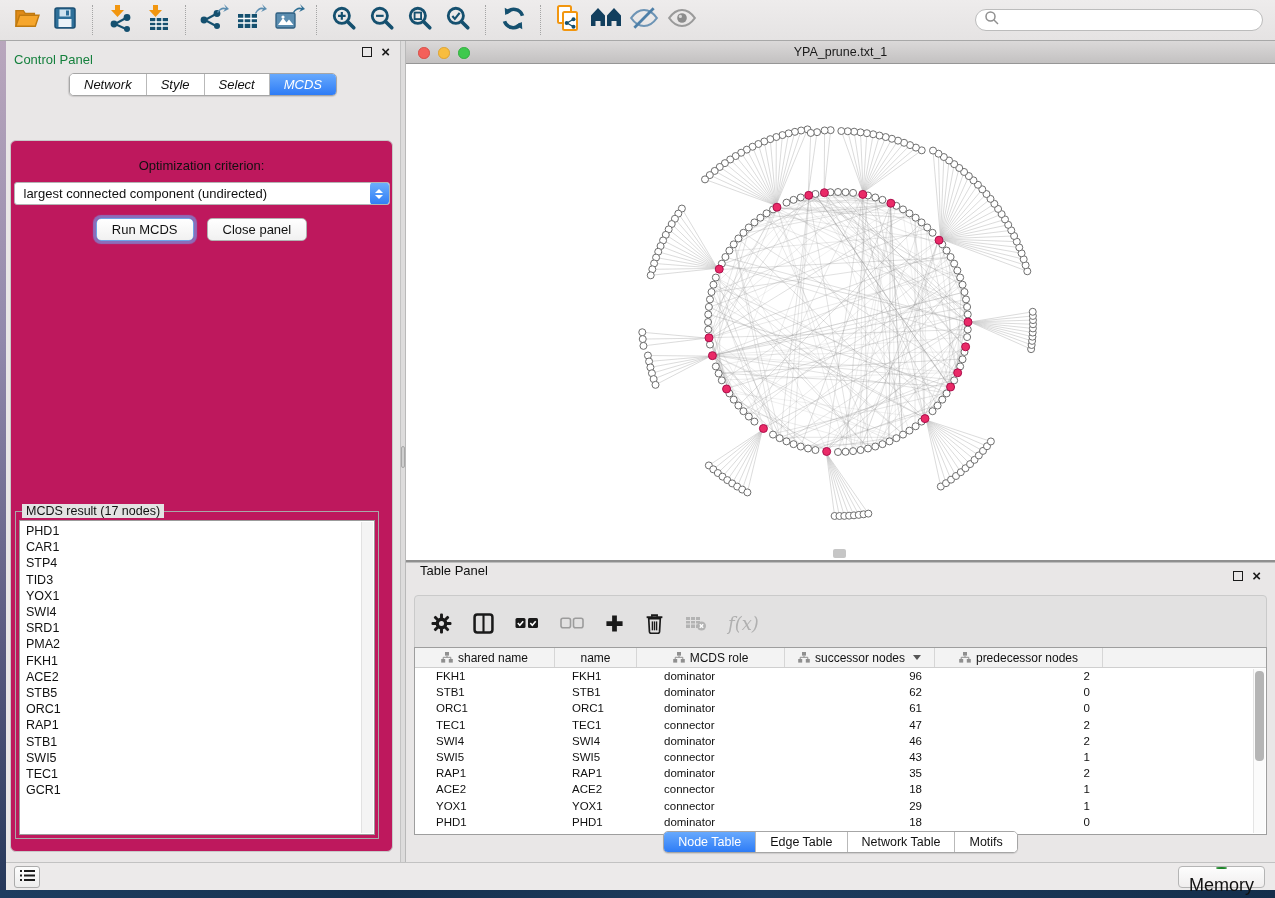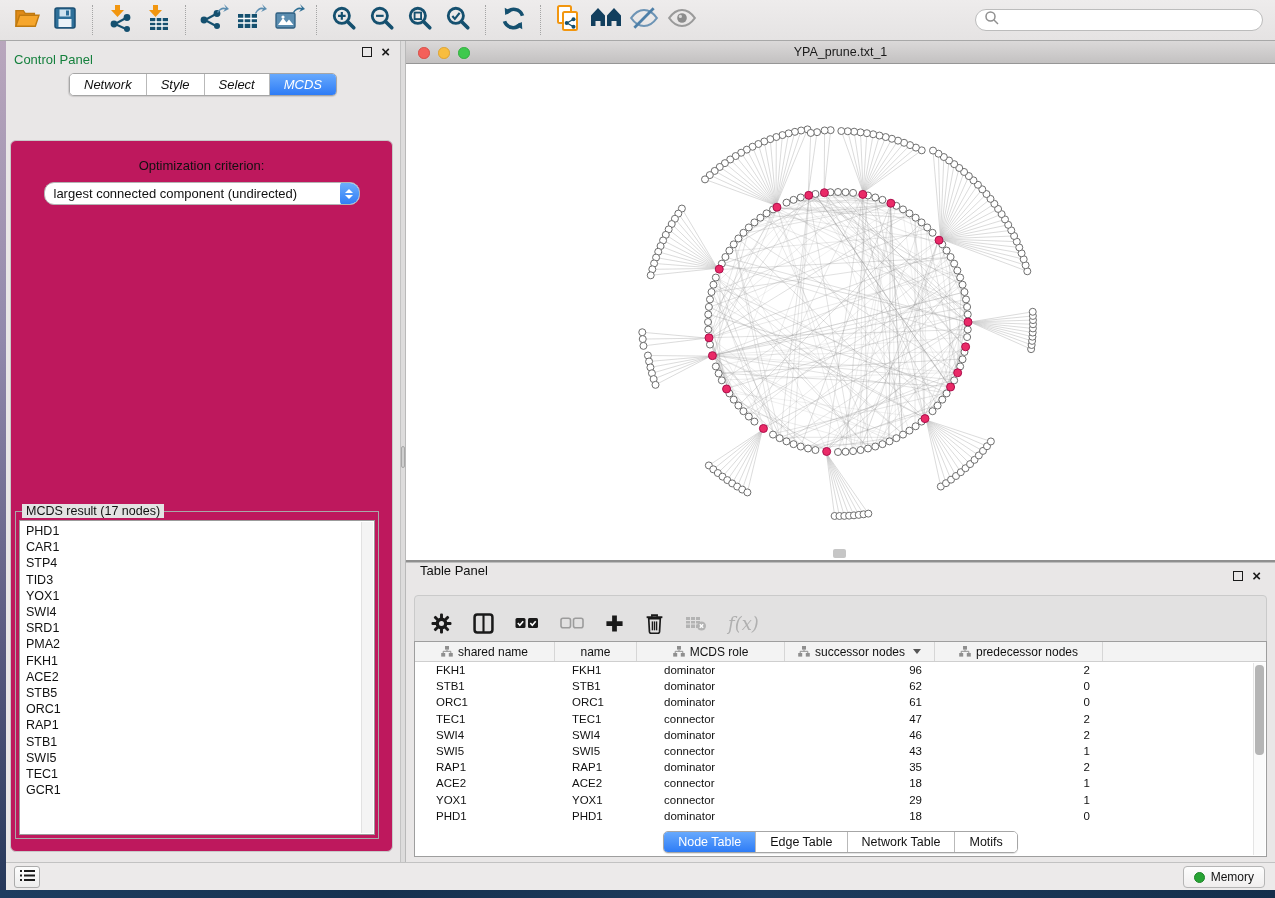--- a/index.html
+++ b/index.html
@@ -32,22 +32,22 @@
   .closex { font-size:15px; font-weight:bold; color:#1a1a1a; line-height:10px; }
   .segtabs { position:absolute; top:32px; left:50%; transform:translateX(-50%);
     display:flex; background:#fff; border:1px solid #a6a6a6; border-radius:5px; overflow:hidden;
     box-shadow:0 1px 1px rgba(0,0,0,.12);font-style:italic; }
   .seg { padding:3px 14px; font-size:13px; color:#111; border-right:1px solid #b9b9b9; background:#fff; white-space:nowrap; }
   .seg:last-child { border-right:none; }
   .seg.active { background:linear-gradient(#67a9fd,#2e7cf6); color:#fff; }
   .cp-card { position:absolute; left:4px; right:7px; top:55px; bottom:10px;
     background:#be185d; border:1px solid #c8c8c8; border-radius:6px;margin-top:44px; }
   .opt-label { text-align:center; margin-top:17px; font-size:13px; color:#111; }
-  .dropdown { margin:9px auto 0; width:316px; height:23px; background:#fff;
-    border:1px solid #b3b3b3; border-radius:10px; display:flex; align-items:center; overflow:hidden; }
+  .dropdown { margin:9px auto 0; width:376px; height:23px; background:#fff;
+    border:1px solid #b3b3b3; border-radius:3px; display:flex; align-items:center; overflow:hidden; }
   .dd-text { flex:1; font-size:13px; padding-left:9px; color:#111; white-space:nowrap; }
   .dd-stepper { width:19px; height:23px; background:linear-gradient(#6fb0fc,#2e7cf6);
     border-radius:4px; display:flex; flex-direction:column; align-items:center; justify-content:center; gap:2px; }
   .chev-up { width:0; height:0; border-left:4px solid transparent; border-right:4px solid transparent; border-bottom:4px solid #fff; }
   .chev-dn { width:0; height:0; border-left:4px solid transparent; border-right:4px solid transparent; border-top:4px solid #fff; }
   .btnrow { margin-top:13px; display:flex; justify-content:center; gap:13px; }
   .btn { background:linear-gradient(#ffffff,#f1f1f1); border:1px solid #b1b1b1; border-radius:5px;
     padding:3px 15px; font-size:13px; color:#111; font-family:"Liberation Sans",sans-serif; }
   .btn.focusring { box-shadow:0 0 1px 3px rgba(106,167,248,.6); border-color:#6ea4e8; }
   .groupbox { position:absolute; left:4px; right:13px; top:370px; bottom:12px; border:1px solid #a9a9a9;padding-left:48px; }
@@ -79,21 +79,21 @@
   .hthumb { position:absolute; left:427px; bottom:1px; width:13px; height:9px; background:#c6c6c6; border-radius:2px; }
 
   
   .tpanel { position:absolute; left:0; top:521px; width:869px; height:300px; background:#e9e7e7;
     border-top:1px solid #bdbdbd; }
   .tp-title { position:absolute; left:14px; top:0; font-size:13px; color:#111; }
   .tp-toolbar { position:absolute; left:8px; right:8px; top:32px; height:56px; background:#e2e1e1;
     border:1px solid #cacaca; border-radius:4px; display:flex; align-items:center; gap:21px; padding-left:16px; }
   .ticon { display:flex; align-items:center; justify-content:center; }
   .fx { font-family:"DejaVu Serif","Liberation Serif",serif; font-style:italic; font-size:18px; color:#b0b0b0; }
-  .ttable { position:absolute; left:8px; right:8px; top:78px; height:216px; background:#fff; border:1px solid #9e9e9e; }
+  .ttable { position:absolute; left:8px; right:8px; top:84px; height:188px; background:#fff; border:1px solid #9e9e9e; }
   .thead, .tr { display:grid; grid-template-columns:140px 82px 148px 150px 168px 1fr; }
   .thead { height:20px; background:#f3f3f3; border-bottom:1px solid #cfcfcf; }
   .th { display:flex; align-items:center; justify-content:center; gap:5px; font-size:12px; color:#111;
     border-right:1px solid #d6d6d6; overflow:hidden; white-space:nowrap; }
   .th.filler { border-right:none; }
   .sortchev { width:0; height:0; border-left:4px solid transparent; border-right:4px solid transparent; border-top:5px solid #555; margin-left:3px; }
   .tr { height:16.2px; }
   .td { font-size:11.5px; color:#111; display:flex; align-items:center; overflow:hidden; white-space:nowrap; }
   .td.c-shared { padding-left:21px; }
   .td.c-name { padding-left:17px; }
@@ -106,21 +106,21 @@
     box-shadow:0 1px 1px rgba(0,0,0,.12); }
 
   
   .statusbar { position:absolute; left:6px; top:862px; width:1269px; height:28px; background:#eceaea;
     border-top:1px solid #c2c2c2; }
   .sb-left-btn { position:absolute; left:8px; top:3px; width:26px; height:22px;
     background:linear-gradient(#fdfdfd,#ededed); border:1px solid #ababab; border-radius:3px;
     display:flex; align-items:center; justify-content:center; }
   .memory-btn { position:absolute; right:10px; top:3px; height:22px; padding:0 10px;
     background:linear-gradient(#fdfdfd,#f0eeee); border:1px solid #b5b5b5; border-radius:4px;
-    display:flex; align-items:center; gap:6px; font-size:12px; color:#111; }
+    display:flex; align-items:center; gap:6px; font-size:18px; color:#111;flex-direction:column; }
   .mem-dot { width:11px; height:11px; border-radius:50%; background:#27a434; border:1px solid #1d8428; }
 </style>
 </head>
 <body>
 
 <div class="screen">
 
   <div class="toolbar">
     <div class="tbtn">
       <span><svg width="28" height="24" viewBox="0 0 30 26">
@@ -286,20 +286,24 @@
       <div class="seg active">MCDS</div>
     </div>
     <div class="cp-card">
       <div class="opt-label">Optimization criterion:</div>
       <div class="dropdown">
         <div class="dd-text">largest connected component (undirected)</div>
         <div class="dd-stepper">
             <span class="chev-up"></span>
             <span class="chev-dn"></span>
           </div>
+      </div>
+      <div class="btnrow">
+        <button class="btn focusring">Run MCDS</button>
+        <button class="btn">Close panel</button>
       </div>
       <div class="groupbox">
         <div class="legend">MCDS result (17 nodes)</div>
         <div class="listbox">
           <div class="list-items">
               <div class="list-item">PHD1</div>
               <div class="list-item">CAR1</div>
               <div class="list-item">STP4</div>
               <div class="list-item">TID3</div>
               <div class="list-item">YOX1</div>

